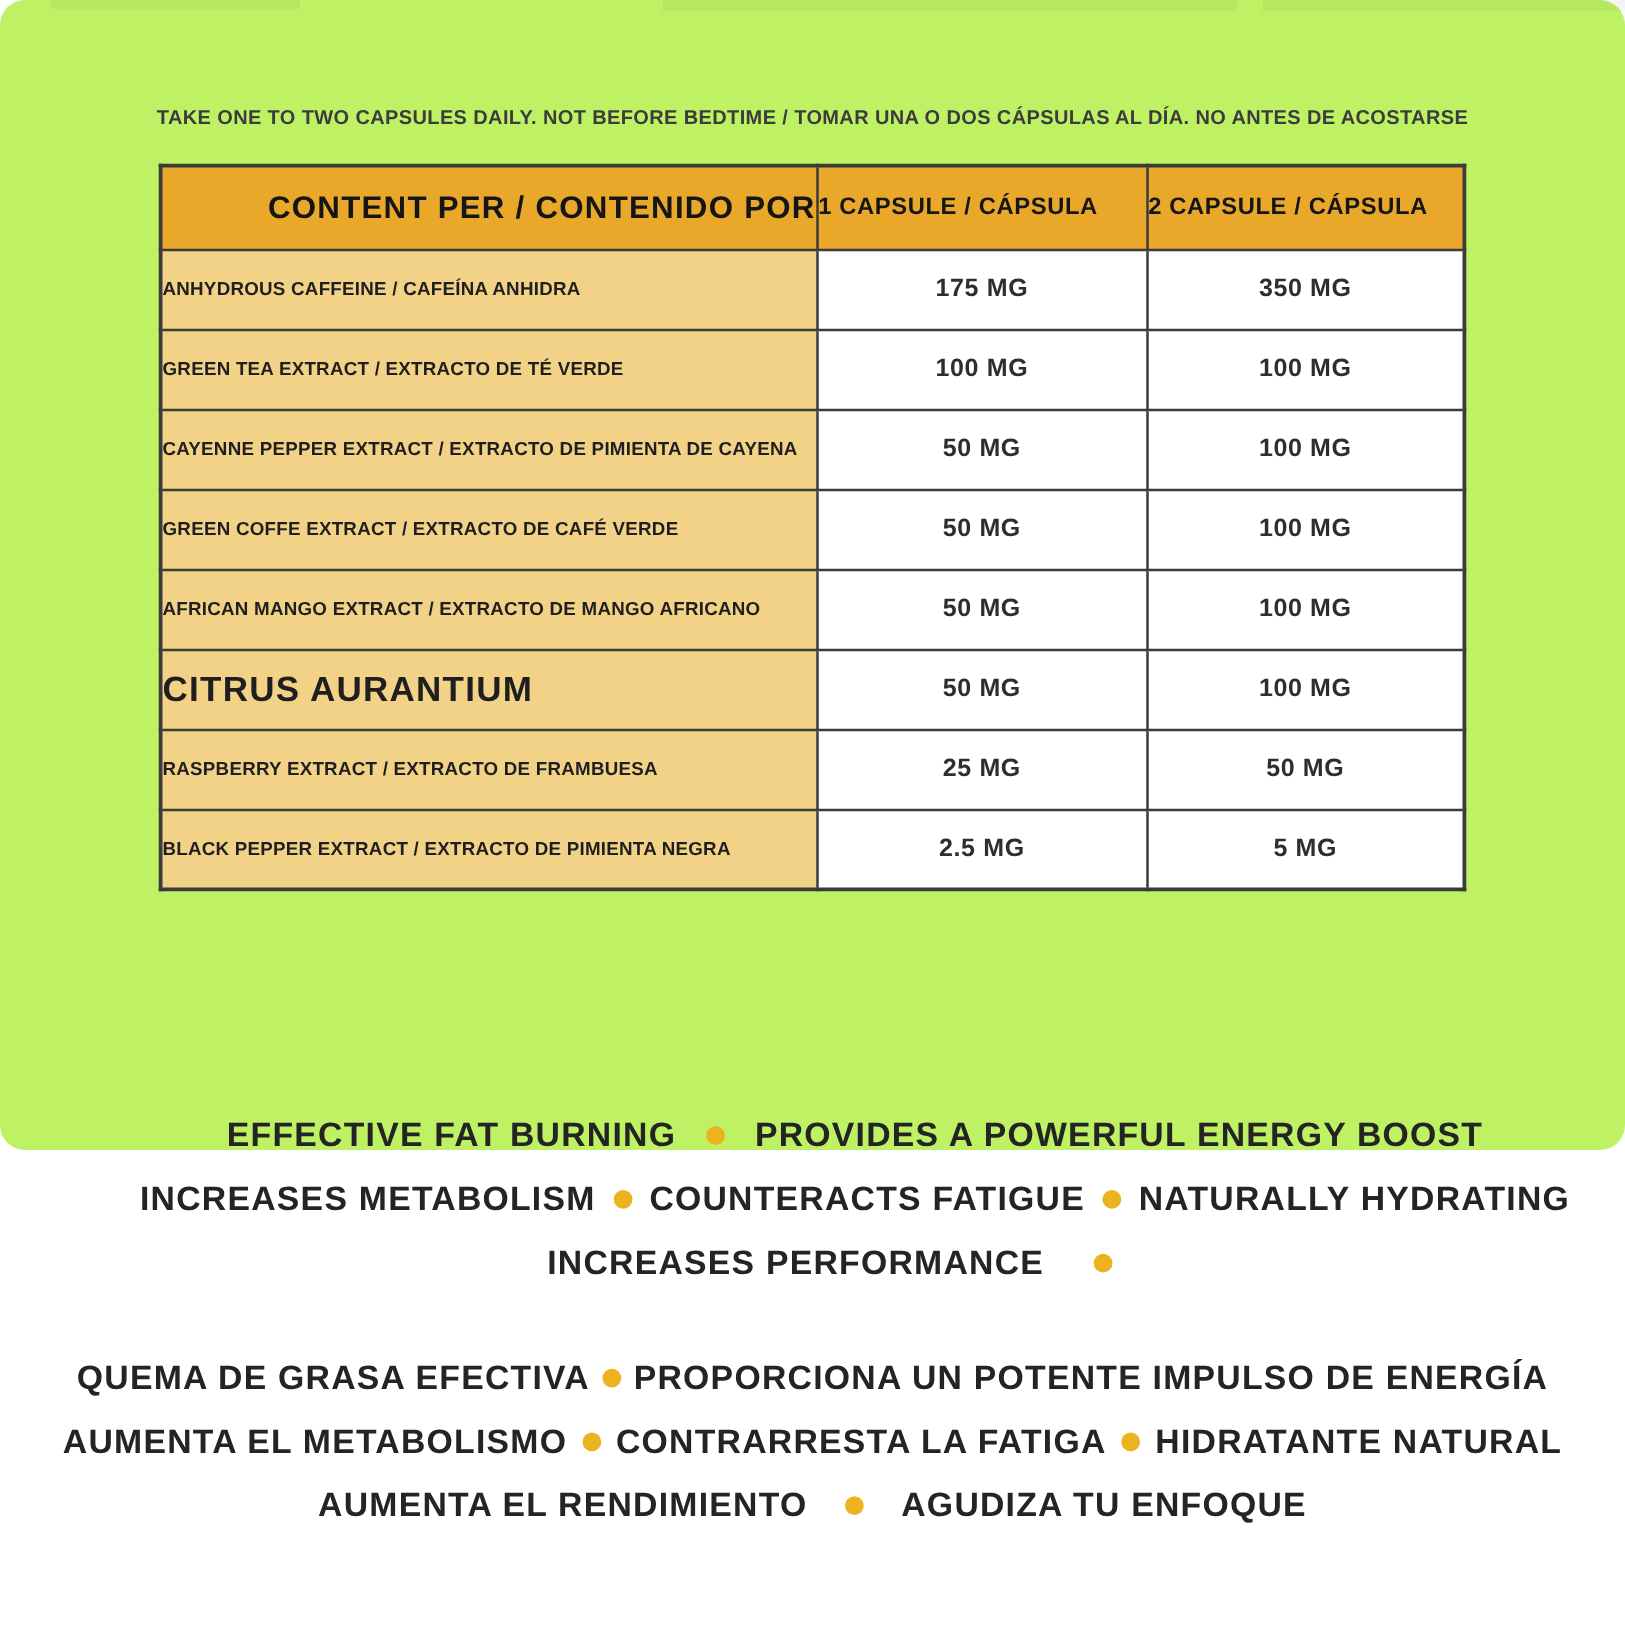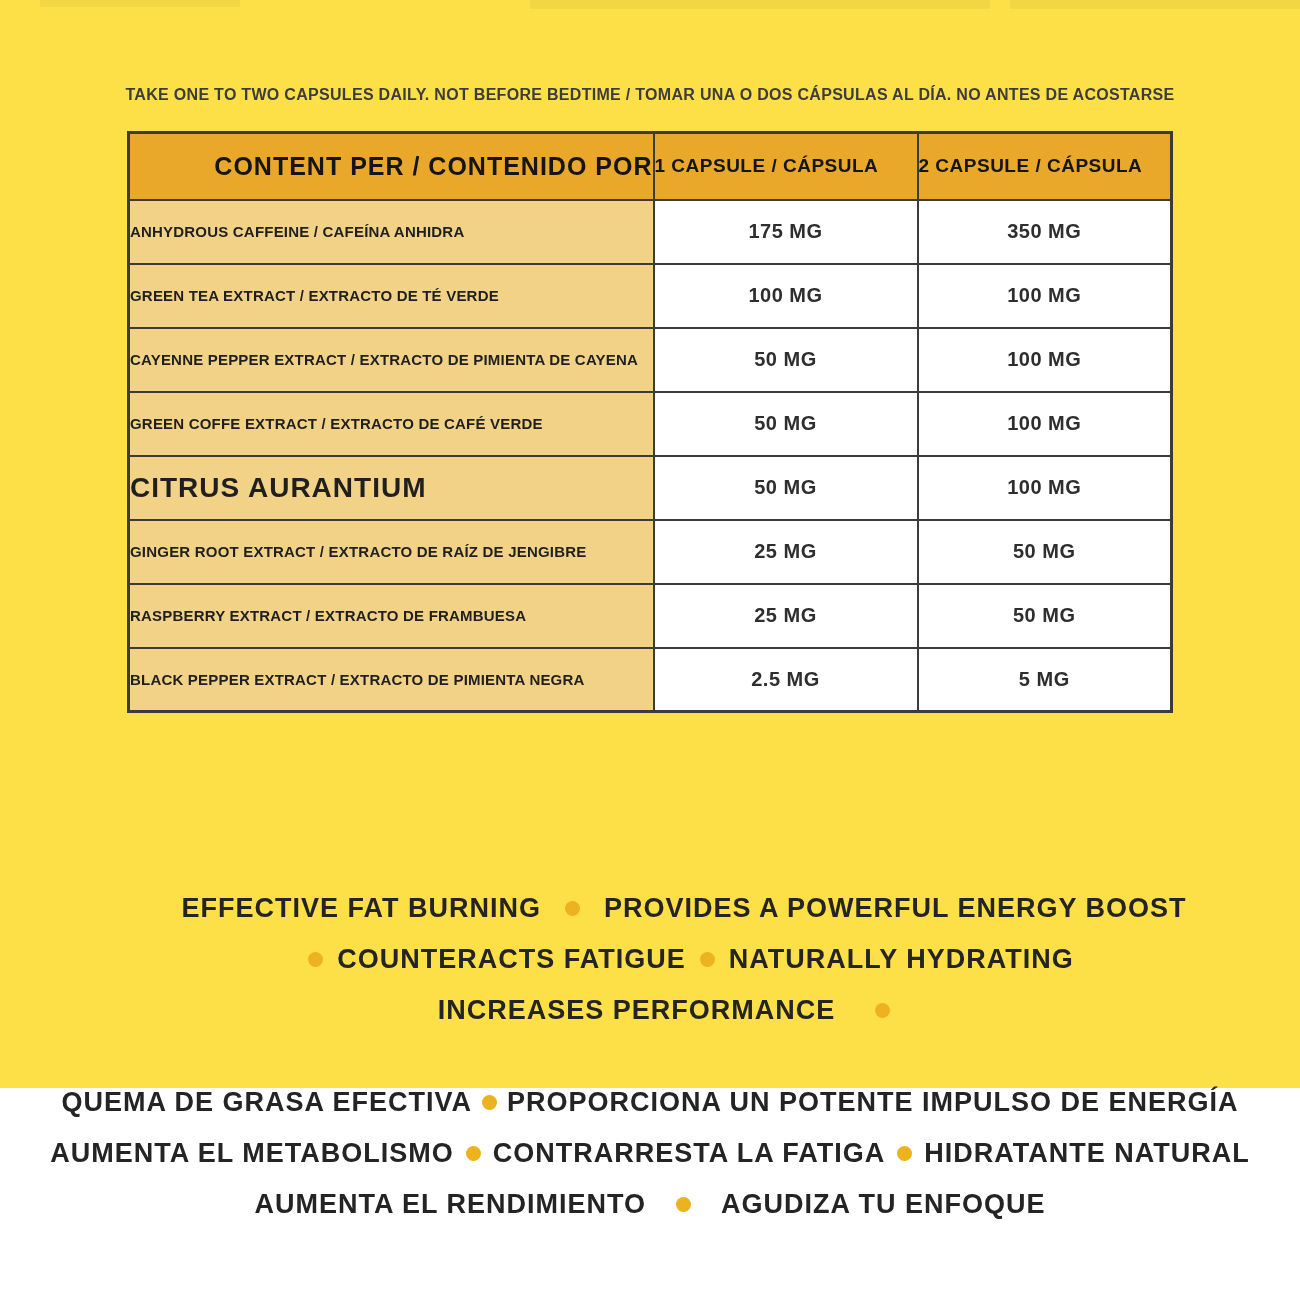--- a/index.html
+++ b/index.html
@@ -10,21 +10,21 @@
     --bullet-gold:#EDB21F;
   }
   html,body{
     margin:0;padding:0;
     width:1300px;height:1300px;
     background:#ffffff;
     overflow:hidden;
     font-family:"Liberation Sans",sans-serif;
     -webkit-font-smoothing:antialiased;
   }
-  .stage{position:relative;width:1300px;height:1088px;background:#fde047;}
+  .stage{position:relative;width:1300px;height:920px;background:#bef264;border-radius:20px;}
 
   
   .artifact{position:absolute;background:rgba(0,0,0,0.045);top:0;}
   .a1{left:40px;width:200px;height:7px;}
   .a2{left:530px;width:460px;height:9px;}
   .a3{left:1010px;width:290px;height:9px;}
 
   .disclaimer{
     position:absolute;top:86px;left:0;width:1300px;
     text-align:center;
@@ -136,28 +136,28 @@
         <td class="ing sm">CAYENNE PEPPER EXTRACT / EXTRACTO DE PIMIENTA DE CAYENA</td>
         <td class="val">50 MG</td>
         <td class="val">100 MG</td>
       </tr>
       <tr>
         <td class="ing md">GREEN COFFE EXTRACT / EXTRACTO DE CAFÉ VERDE</td>
         <td class="val">50 MG</td>
         <td class="val">100 MG</td>
       </tr>
       <tr>
+        <td class="ing sm">AFRICAN MANGO EXTRACT / EXTRACTO DE MANGO AFRICANO</td>
+        <td class="val">50 MG</td>
+        <td class="val">100 MG</td>
+      </tr>
+      <tr>
         <td class="ing lg">CITRUS AURANTIUM</td>
         <td class="val">50 MG</td>
         <td class="val">100 MG</td>
-      </tr>
-      <tr>
-        <td class="ing sm">GINGER ROOT EXTRACT / EXTRACTO DE RAÍZ DE JENGIBRE</td>
-        <td class="val">25 MG</td>
-        <td class="val">50 MG</td>
       </tr>
       <tr>
         <td class="ing md">RASPBERRY EXTRACT / EXTRACTO DE FRAMBUESA</td>
         <td class="val">25 MG</td>
         <td class="val">50 MG</td>
       </tr>
       <tr>
         <td class="ing sm">BLACK PEPPER EXTRACT / EXTRACTO DE PIMIENTA NEGRA</td>
         <td class="val">2.5 MG</td>
         <td class="val">5 MG</td>
@@ -165,20 +165,21 @@
     </tbody>
   </table>
 
   <div class="benefits en">
     <div class="bline en1">
       <span>EFFECTIVE FAT BURNING</span>
       <span class="dot"></span>
       <span>PROVIDES A POWERFUL ENERGY BOOST</span>
     </div>
     <div class="bline en2">
+      <span>INCREASES METABOLISM</span>
       <span class="dot"></span>
       <span>COUNTERACTS FATIGUE</span>
       <span class="dot"></span>
       <span>NATURALLY HYDRATING</span>
     </div>
     <div class="bline en3">
       <span>INCREASES PERFORMANCE</span>
       <span class="dot"></span>
     </div>
   </div>

